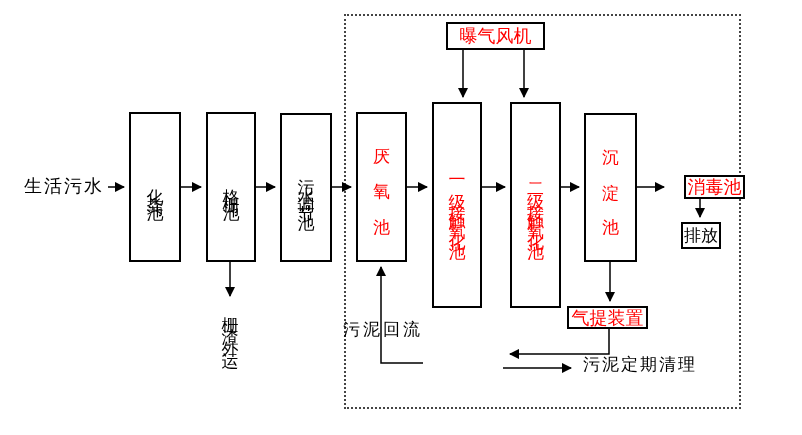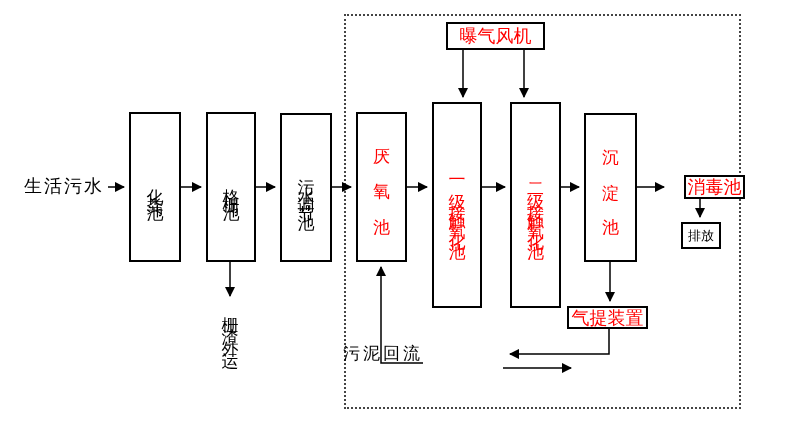--- a/index.html
+++ b/index.html
@@ -87,34 +87,35 @@
 
   <div class="node" style="left:584px;top:113px;width:53px;height:149px;">
     <span class="vtext red" style="letter-spacing:35px;">沉淀池</span>
   </div>
 
   <div class="node" style="left:669px;top:175px;width:61px;height:24px;margin-left:15px;">
     <span class="htext red">消毒池</span>
   </div>
 
   <div class="node" style="left:681px;top:222px;width:40px;height:27px;">
-    <span class="htext" style="font-size:13px;">排放</span>
+    <span class="htext" style="font-size:17px;">排放</span>
   </div>
 
   <div class="node" style="left:567px;top:306px;width:81px;height:23px;">
     <span class="htext red">气提装置</span>
   </div>
 
   <div class="node" style="left:446px;top:22px;width:99px;height:28px;">
     <span class="htext red">曝气风机</span>
   </div>
 
 
   <div class="freetext" style="left:24px;top:177px;font-size:18px;letter-spacing:2px;">生活污水</div>
 
   <div class="vfree" style="left:213px;top:303px;width:34px;">
     <span class="vtext" style="letter-spacing:12px;">栅渣外运</span>
   </div>
 
-  <div class="freetext" style="left:343px;top:321px;letter-spacing:3px;margin-top:24px;">污泥回流</div>
+  <div class="freetext" style="left:343px;top:321px;letter-spacing:3px;">污泥回流</div>
 
+  <div class="freetext" style="left:583px;top:356px;font-size:17px;letter-spacing:2px;">污泥定期清理</div>
 
 </div>
 
 </body></html>

